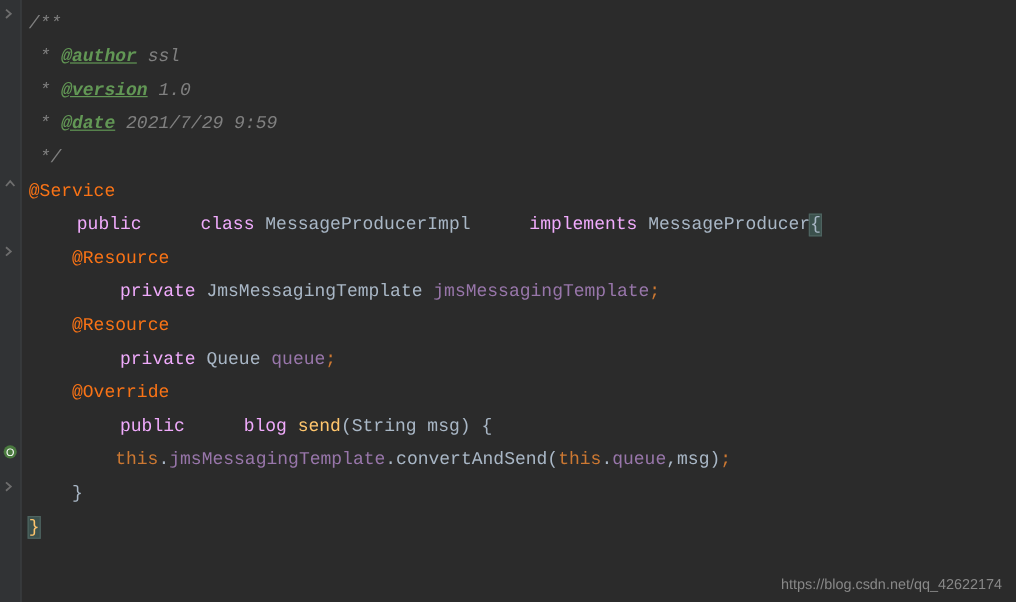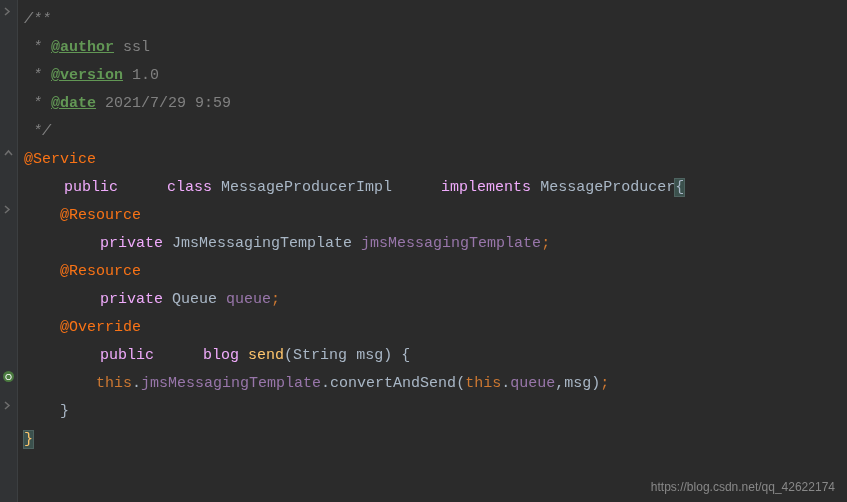--- a/index.html
+++ b/index.html
@@ -52,22 +52,22 @@
     .code {
       flex: 1;
       padding: 6px 0 0 6px;
       line-height: 28px;
     }
     .line {
       height: 28px;
       white-space: pre;
     }
     .comment { color: #808080; font-style: italic; }
-    .doc-tag { color: #629755; font-weight: bold; text-decoration: underline; }
-    .doc-text { color: #808080; }
+    .doc-tag { color: #629755; font-style: italic; font-weight: bold; text-decoration: underline; }
+    .doc-text { color: #808080; font-style: italic; }
     .annotation { color: #f97316; }
     .keyword { color: #f0abfc; margin-left: 40px; }
     .classname { color: #a9b7c6; }
     .method-decl { color: #ffc66d; }
     .field { color: #9876aa; }
     .param { color: #a9b7c6; }
     .string-type { color: #a9b7c6; }
     .this-kw { color: #cc7832; }
     .semicolon { color: #cc7832; }
     .brace-highlight { 

